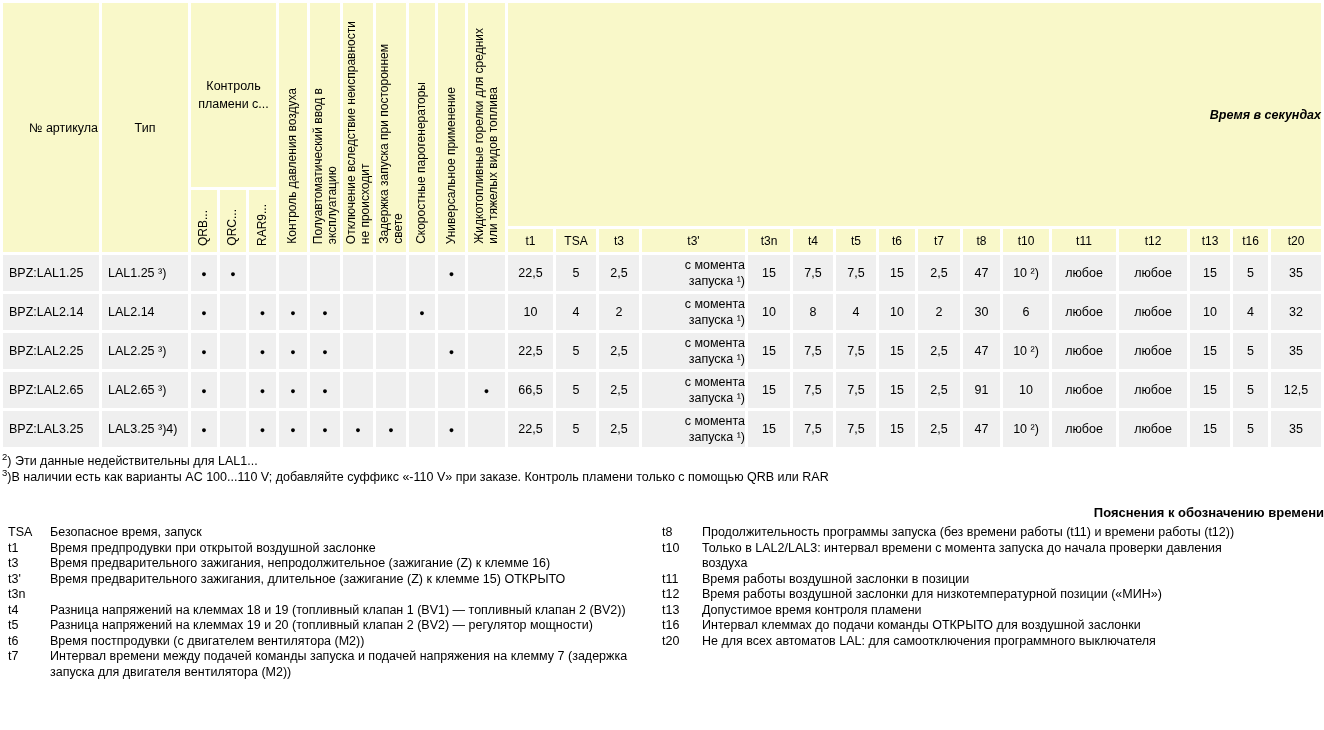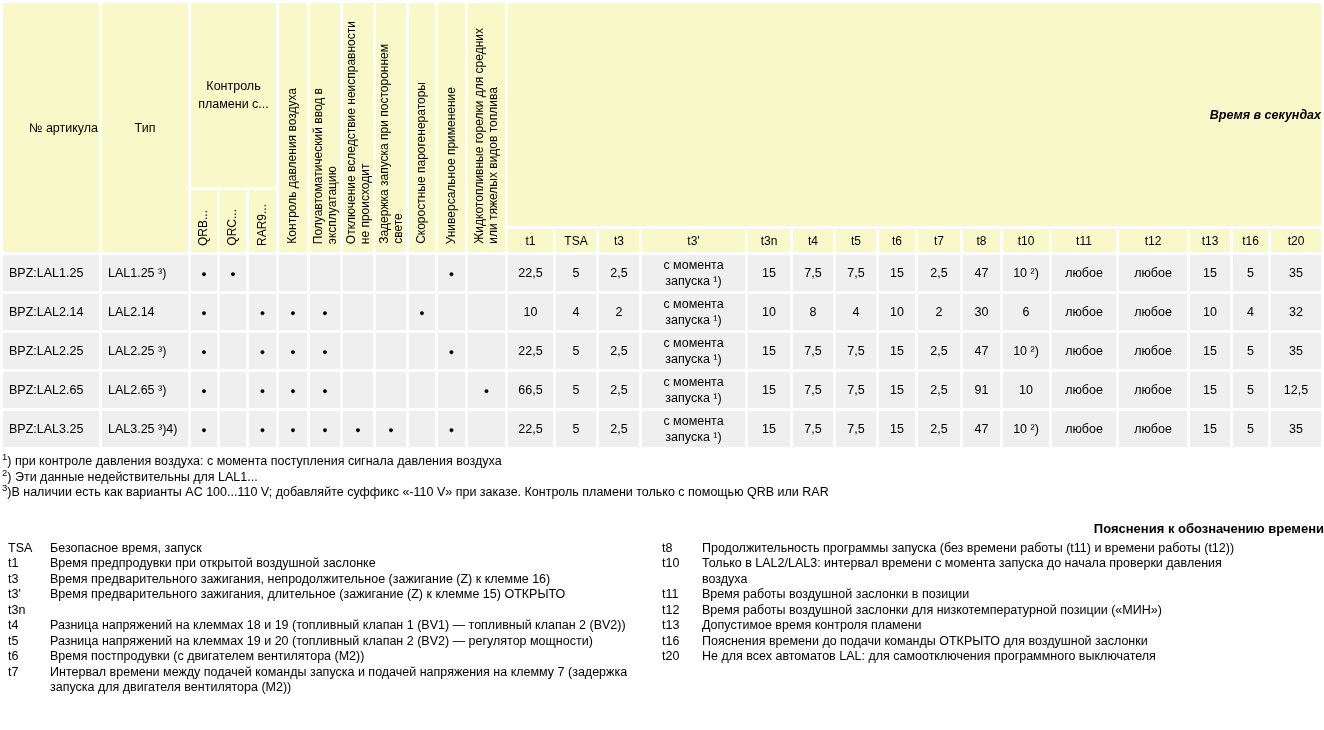--- a/index.html
+++ b/index.html
@@ -46,21 +46,21 @@
   }
   th.vert.sub .v { margin-bottom: 6px; }
 
   td.c {
     background: var(--cell-bg);
     font-size: 12.5px;
     text-align: center;
     vertical-align: middle;
   }
   td.c.left { text-align: left; padding-left: 6px; }
-  td.c.tprime { text-align: center; padding-left: 0; line-height: 1.3; }
+  td.c.tprime { text-align: right; padding-left: 0; line-height: 1.3; }
   .dotmark { font-size: 9px; line-height: 1; }
 
   
   .footnotes { margin: 4px 0 0 2px; }
   .fn { font-size: 12.5px; line-height: 15.5px; }
   .fn sup { font-size: 9.5px; line-height: 0; }
 
   
   .legend { margin: 20px 0 0 2px; }
   .legend-title { font-size: 13px; font-weight: bold; margin: 0 0 5px 6px; text-align: right; }
@@ -319,21 +319,20 @@
           <td class="c">любое</td>
           <td class="c">любое</td>
           <td class="c">15</td>
           <td class="c">5</td>
           <td class="c">35</td>
         </tr>
       </tbody>
   </table>
 
   <div class="footnotes">
-      <div class="fn"><sup>1</sup>) при контроле давления воздуха: с момента поступления сигнала давления воздуха</div>
       <div class="fn"><sup>2</sup>) Эти данные недействительны для LAL1...</div>
       <div class="fn"><sup>3</sup>)В наличии есть как варианты AC 100...110 V; добавляйте суффикс «-110 V» при заказе. Контроль пламени только с помощью QRB или RAR</div>
     </div>
 
   <div class="legend">
     <div class="legend-title">Пояснения к обозначению времени</div>
     <div class="legend-cols">
       <div class="legend-col left">
           <div class="li">
             <span class="term">TSA</span>
@@ -387,21 +386,21 @@
           <div class="li">
             <span class="term">t12</span>
             <span class="def">Время работы воздушной заслонки для низкотемпературной позиции («МИН»)</span>
           </div>
           <div class="li">
             <span class="term">t13</span>
             <span class="def">Допустимое время контроля пламени</span>
           </div>
           <div class="li">
             <span class="term">t16</span>
-            <span class="def">Пояснения времени до подачи команды ОТКРЫТО для воздушной заслонки</span>
+            <span class="def">Интервал клеммах до подачи команды ОТКРЫТО для воздушной заслонки</span>
           </div>
           <div class="li">
             <span class="term">t20</span>
             <span class="def">Не для всех автоматов LAL: для самоотключения программного выключателя</span>
           </div>
         </div>
     </div>
   </div>
 
 </div>

